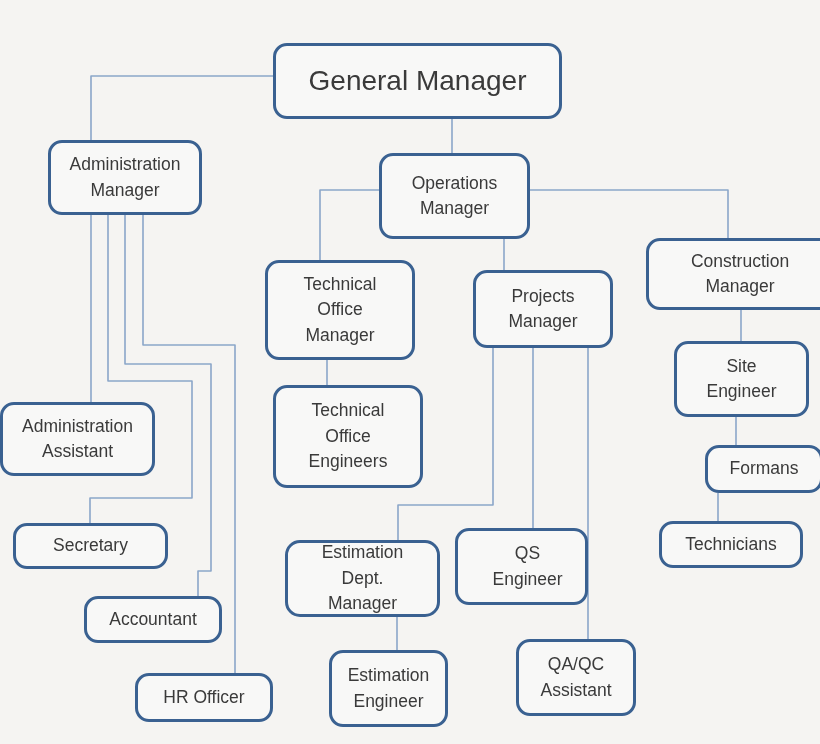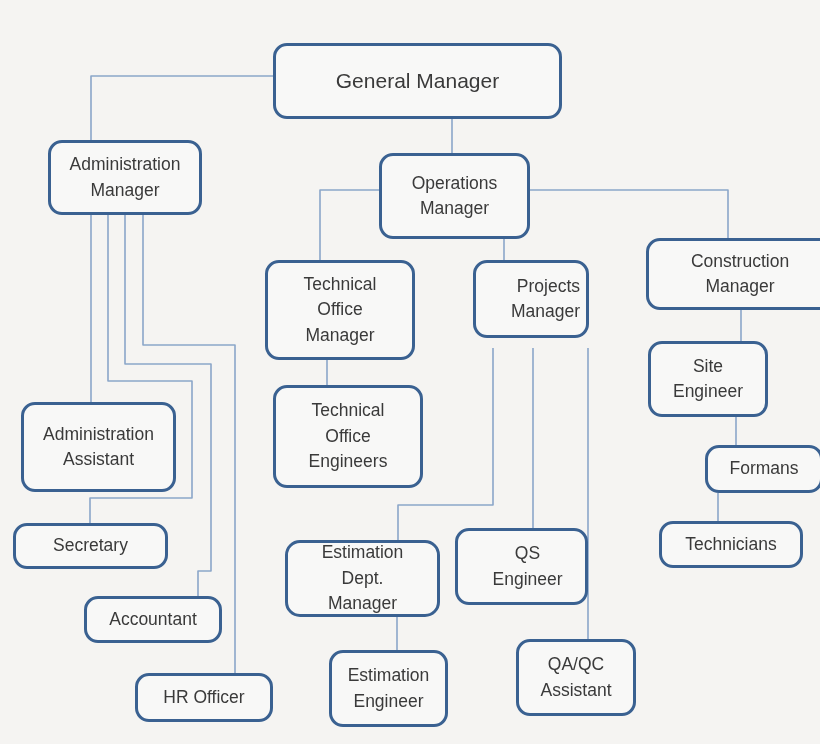--- a/index.html
+++ b/index.html
@@ -37,21 +37,21 @@
     text-align: center;
     background: var(--node-fill, #f8f8f7);
     border: 3px solid var(--node-border, #3a6191);
     border-radius: 14px;
     color: var(--text, #3a3a3a);
     font-size: 17.5px;
     line-height: 1.45;
     padding: 2px 6px;
   }
   .node .lbl { display: inline-block; }
-  .node.root { font-size: 21px; }
+  .node.root { font-size: 28px; }
   .w85  .lbl { max-width: 85px; }
   .w75  .lbl { max-width: 75px; }
   .w70  .lbl { max-width: 70px; }
   .w115 .lbl { max-width: 115px; }
 </style>
 </head>
 <body>
 
 <div id="canvas">
 
@@ -84,41 +84,41 @@
   </div>
 
   <div class="node" style="left:379px; top:153px; width:151px; height:86px;">
     <span class="lbl">Operations Manager</span>
   </div>
 
   <div class="node w85" style="left:265px; top:260px; width:150px; height:100px;">
     <span class="lbl">Technical Office Manager</span>
   </div>
 
-  <div class="node" style="left:473px; top:260px; width:116px; height:78px;text-align:right;">
+  <div class="node" style="left:473px; top:270px; width:140px; height:78px;">
     <span class="lbl">Projects Manager</span>
   </div>
 
   <div class="node" style="left:646px; top:238px; width:188px; height:72px;">
     <span class="lbl">Construction Manager</span>
   </div>
 
-  <div class="node w75" style="left:648px; top:341px; width:120px; height:76px;">
+  <div class="node w75" style="left:674px; top:341px; width:135px; height:76px;">
     <span class="lbl">Site Engineer</span>
   </div>
 
   <div class="node" style="left:677px; top:445px; width:118px; height:48px;margin-left:28px;">
     <span class="lbl">Formans</span>
   </div>
 
   <div class="node" style="left:659px; top:521px; width:144px; height:47px;">
     <span class="lbl">Technicians</span>
   </div>
 
-  <div class="node" style="left:21px; top:402px; width:155px; height:90px;align-items:center;">
+  <div class="node" style="left:0; top:402px; width:155px; height:74px;align-items:center;">
     <span class="lbl">Administration Assistant</span>
   </div>
 
   <div class="node" style="left:84px; top:596px; width:138px; height:47px;">
     <span class="lbl">Accountant</span>
   </div>
 
   <div class="node" style="left:13px; top:523px; width:155px; height:46px;">
     <span class="lbl">Secretary</span>
   </div>

